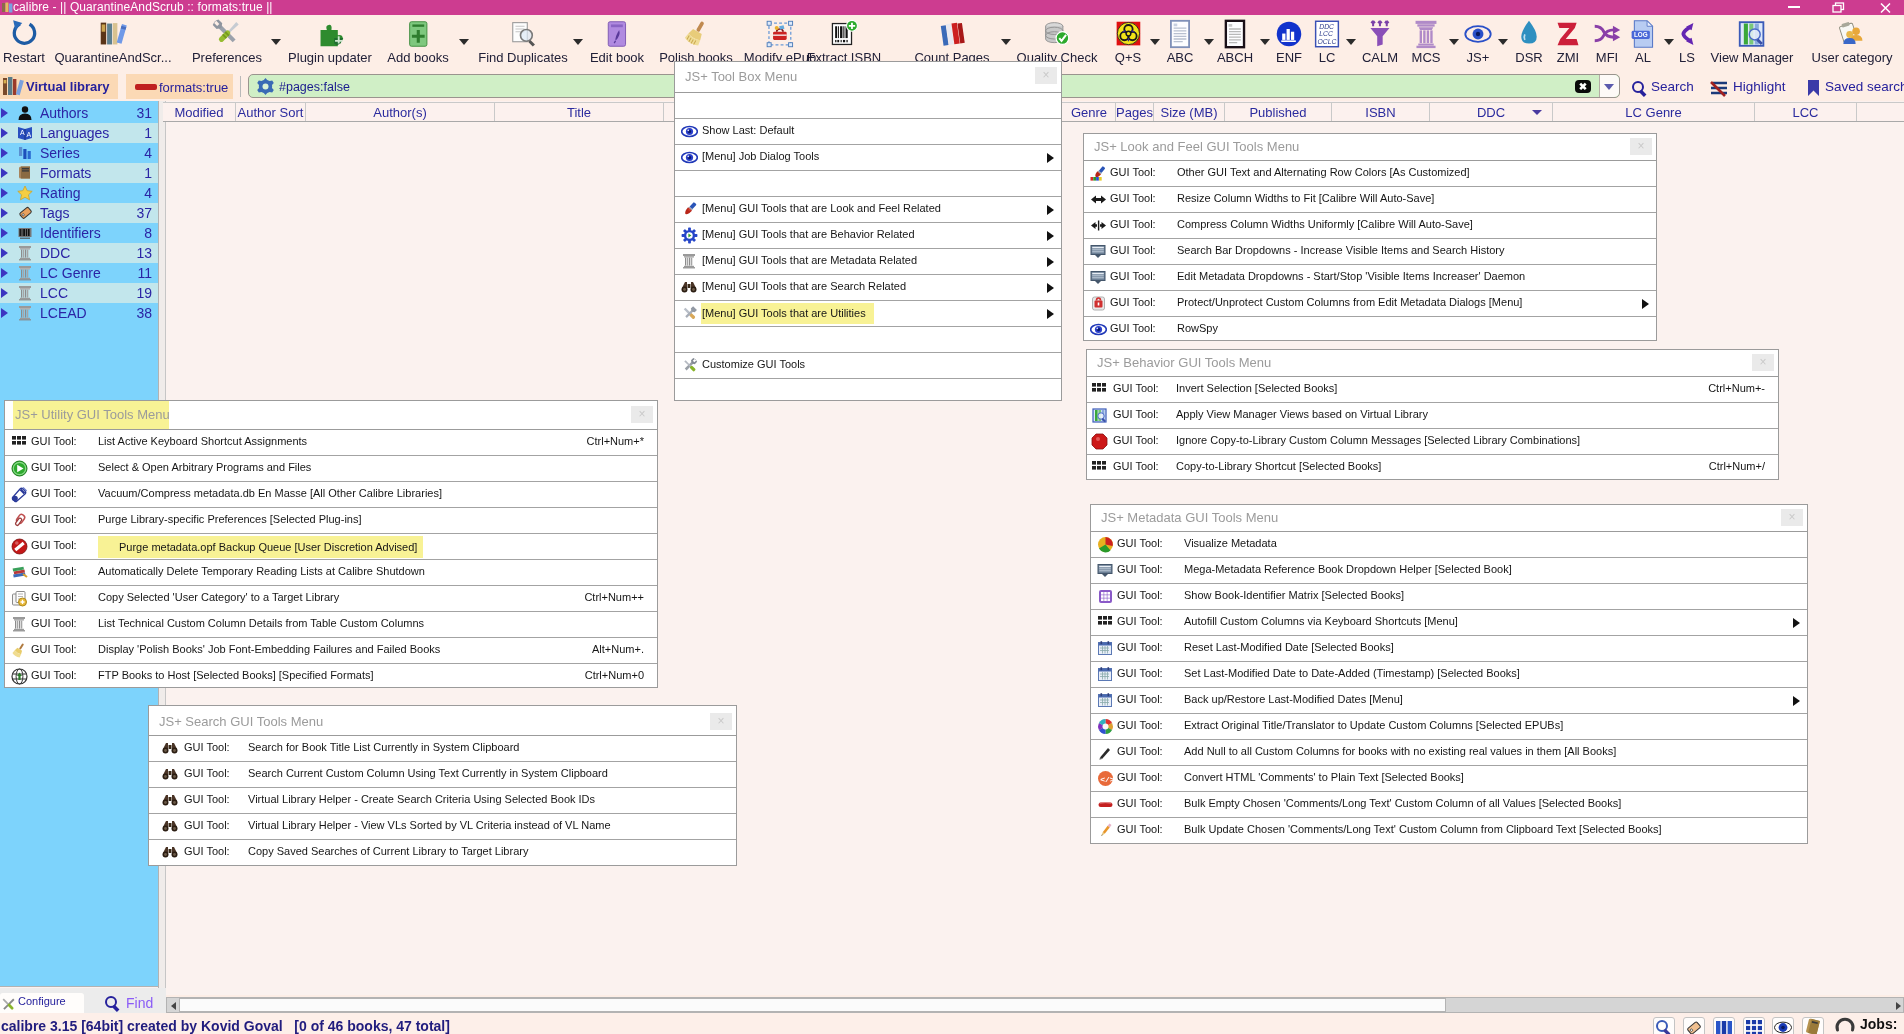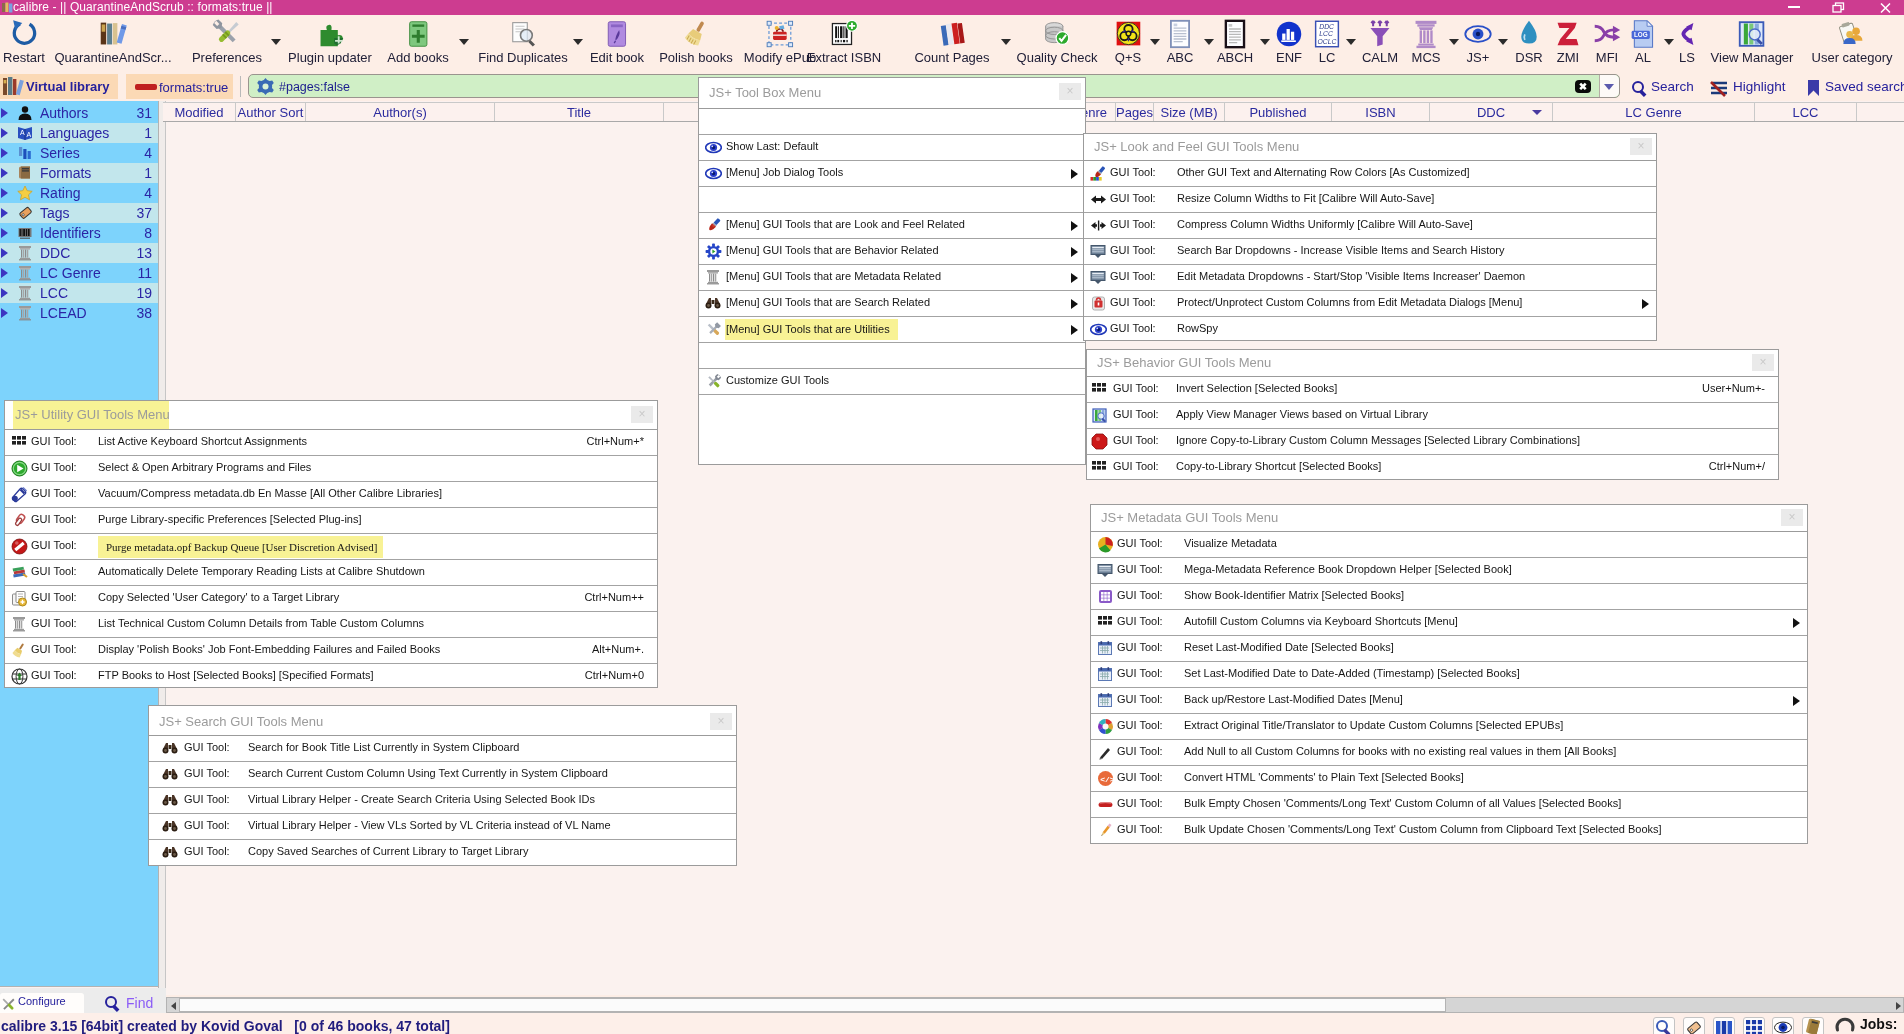--- a/index.html
+++ b/index.html
@@ -867,21 +867,21 @@
         <path d="M4 3 Q4 1.5 6 1.5 L15 1.5 L15 16 L6 16 Q4 16 4 14.5 Z" fill="#b5924f"></path>
         <path d="M6.5 1.5 L15 1.5 L15 16 L6.5 16" fill="#9a7a3a"></path>
         <rect x="7.5" y="3.5" width="6" height="1.6" fill="#3a3a3a"></rect>
       </g>
     </svg></div>
 <svg style="position:absolute;left:1834px;top:1016px;" width="22" height="20" viewBox="0 0 22 20">
     <path d="M3.5 14 A 8 8 0 1 1 18.5 14" fill="none" stroke="#3a3a3a" stroke-width="3" stroke-linecap="round"></path>
   </svg>
 <div id="jobs">Jobs: 0</div>
 
-<div class="win" style="left:674px; top:77px; width:388px; height:388px;margin-left:24px;">
+<div class="win" style="left:674px; top:61px; width:388px; height:340px;">
   <div class="wt" style="top:7px;">JS+ Tool Box Menu</div>
   <div class="wx">×</div>
   <div class="mlist" style="top:30px; border-top:1px solid #9b9b9b;">
     <div class="mi"></div>
     <div class="mi">
         <svg class="mic" style="left:6px;" viewBox="0 0 17 17">
           <use href="#eye"></use>
         </svg>
         <span class="gt" style="left:27px;">Show Last: Default</span>
       </div>
@@ -999,21 +999,21 @@
 <div class="win" style="left:1086px; top:349px; width:693px; height:131px;">
   <div class="wt" style="top:5px;">JS+ Behavior GUI Tools Menu</div>
   <div class="wx" style="top:4px;">×</div>
   <div class="mlist" style="top:26px; border-top:1px solid #9b9b9b;">
     <div class="mi">
         <svg class="mic" style="left:4px;" viewBox="0 0 17 17">
           <use href="#grid3"></use>
         </svg>
         <span class="gt" style="left:26px;">GUI Tool:</span>
         <span class="ds" style="left:89px;">Invert Selection [Selected Books]</span>
-        <span class="sc">User+Num+-</span>
+        <span class="sc">Ctrl+Num+-</span>
       </div>
     <div class="mi">
         <svg class="mic" style="left:4px;" viewBox="0 0 17 17">
           <use href="#vmgr16"></use>
         </svg>
         <span class="gt" style="left:26px;">GUI Tool:</span>
         <span class="ds" style="left:89px;">Apply View Manager Views based on Virtual Library</span>
       </div>
     <div class="mi">
         <svg class="mic" style="left:4px;" viewBox="0 0 17 17">
@@ -1158,21 +1158,21 @@
           <use href="#clipb"></use>
         </svg>
         <span class="gt">GUI Tool:</span>
         <span class="ds">Purge Library-specific Preferences [Selected Plug-ins]</span>
       </div>
     <div class="mi">
         <svg class="mic" viewBox="0 0 17 17">
           <use href="#nosign"></use>
         </svg>
         <span class="gt">GUI Tool:</span>
-        <span class="ds hl" style="top:2px; height:22px; line-height:22px; padding:0 6px 0 0;"><span style="padding-left:8px;font-family:Liberation Serif, serif;">Purge metadata.opf Backup Queue [User Discretion Advised]</span></span>
+        <span class="ds hl" style="top:2px; height:22px; line-height:22px; padding:0 6px 0 0;"><span style="padding-left:21px;">Purge metadata.opf Backup Queue [User Discretion Advised]</span></span>
       </div>
     <div class="mi">
         <svg class="mic" viewBox="0 0 17 17">
           <use href="#books3"></use>
         </svg>
         <span class="gt">GUI Tool:</span>
         <span class="ds">Automatically Delete Temporary Reading Lists at Calibre Shutdown</span>
       </div>
     <div class="mi">
         <svg class="mic" viewBox="0 0 17 17">

